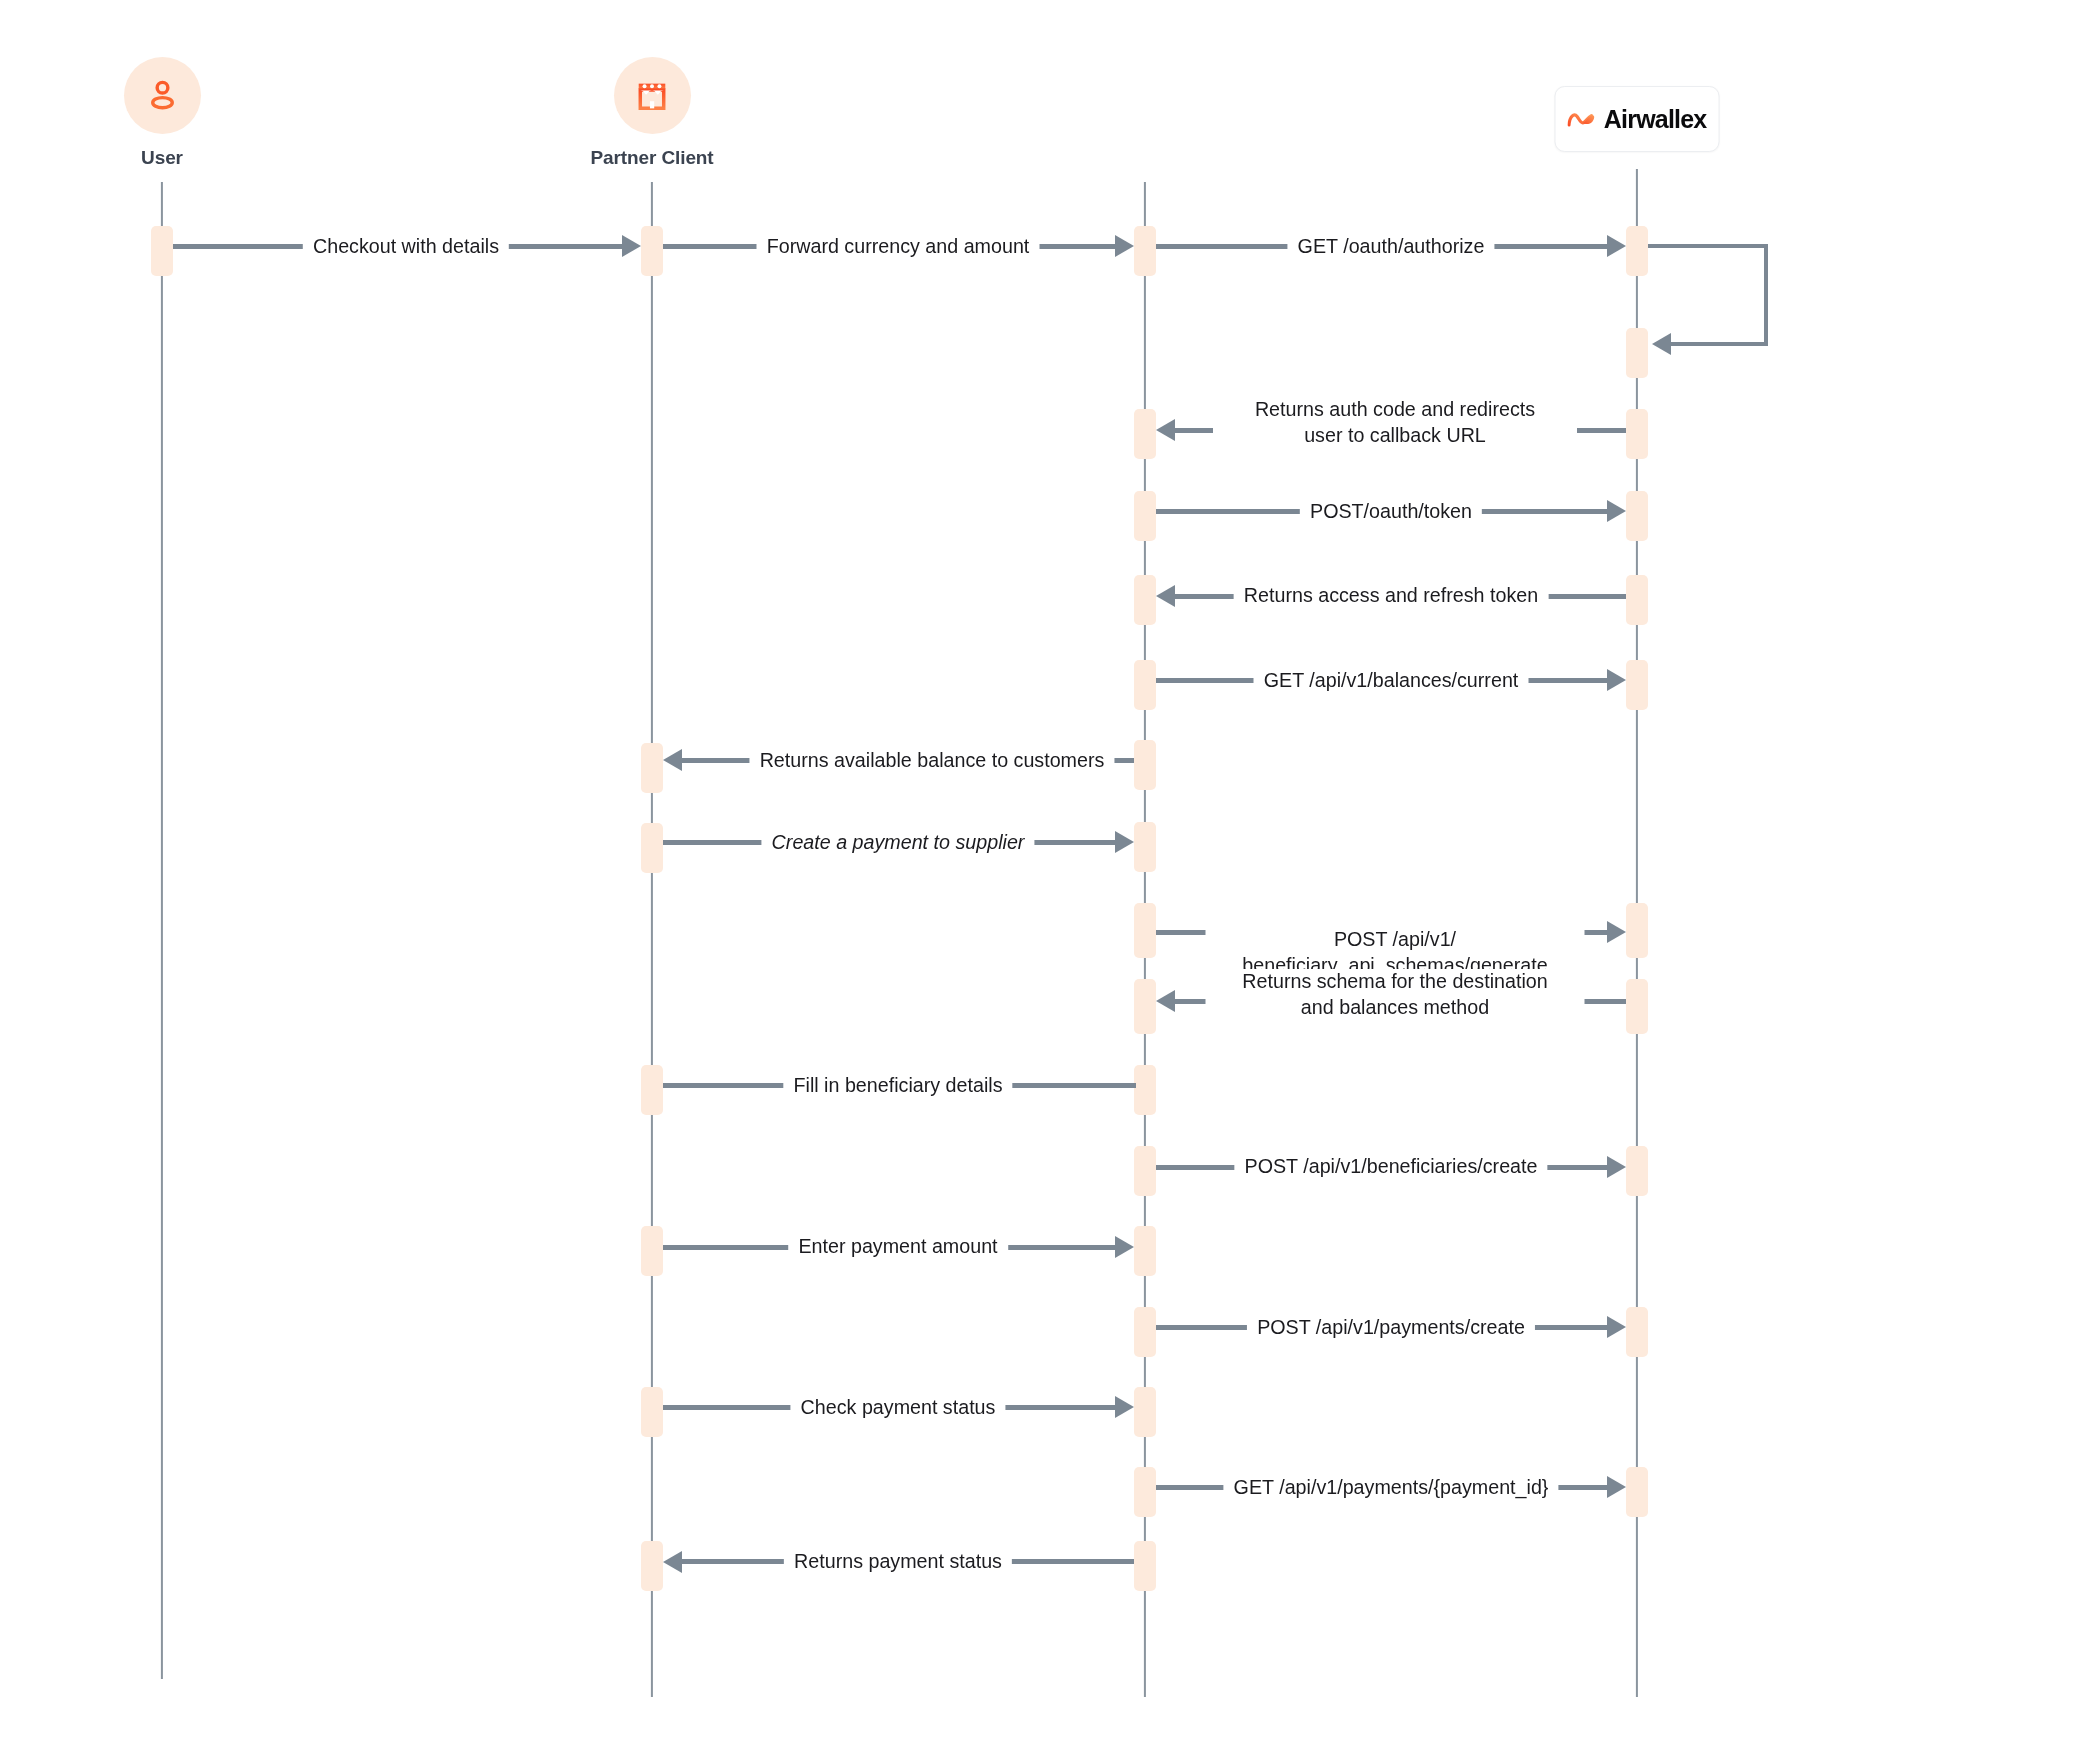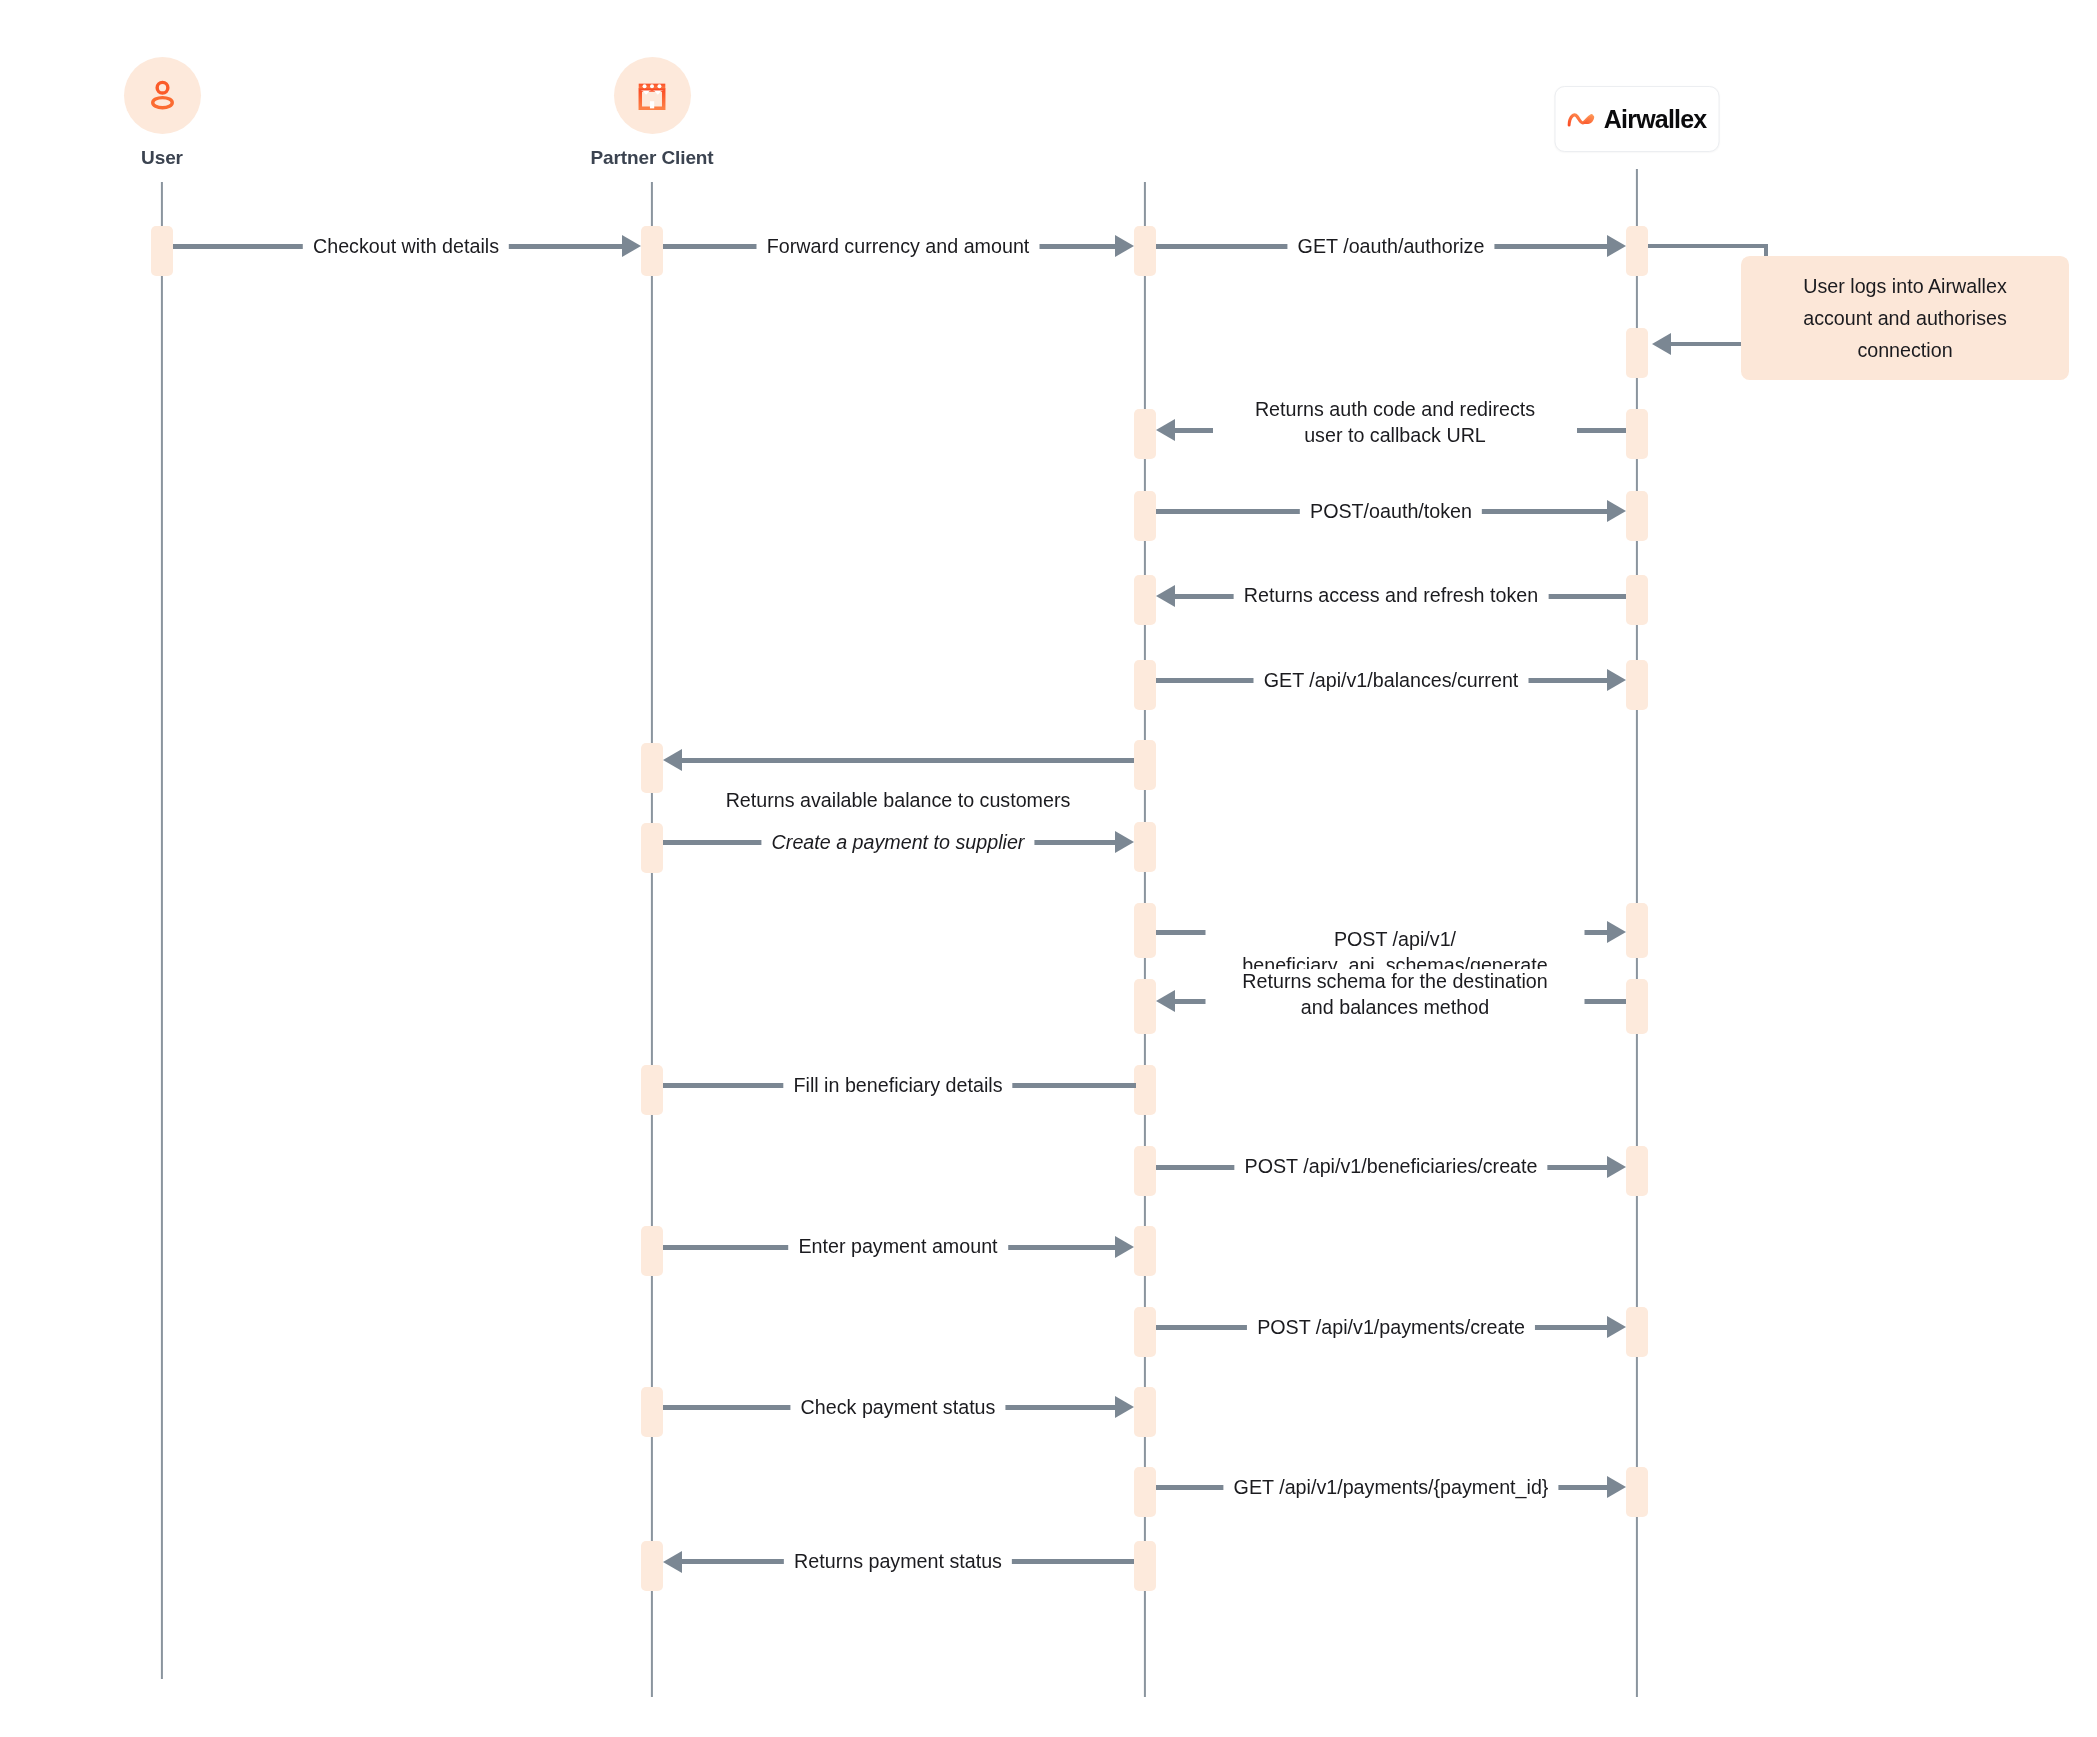--- a/index.html
+++ b/index.html
@@ -213,27 +213,20 @@
   <div class="activation" style="left:1637px; top:1307px; height:50px;"></div>
   <div class="activation" style="left:1637px; top:1467px; height:50px;"></div>
 
   <div>
     <div class="loop-seg" style="left:1648px; top:244px; width:120px; height:4.4px;"></div>
     <div class="loop-seg" style="left:1764px; top:244px; width:4.4px;   height:102px;"></div>
     <div class="loop-seg" style="left:1671px; top:342px; width:97px; height:4.4px;"></div>
     <div class="msg-head left" style="left:1652px; top:333px;"></div>
   </div>
 
-  <div class="note" style="left:1741px; top:256px; width:328px; height:124px;">
-    <div>
-      <div>User logs into Airwallex</div>
-      <div>account and authorises</div>
-      <div>connection</div>
-    </div>
-  </div>
 
   <div class="msg">
     <div class="msg-line" style="left:173px; top:244px; width:459px;"></div>
     <div class="msg-head right" style="left:622px; top:235px;"></div>
     <div class="msg-label" style="left:406px; top:234px;">Checkout with details</div>
   </div>
 
   <div class="msg">
     <div class="msg-line" style="left:663px; top:244px; width:462px;"></div>
     <div class="msg-head right" style="left:1115px; top:235px;"></div>
@@ -269,21 +262,21 @@
 
   <div class="msg">
     <div class="msg-line" style="left:1156px; top:678px; width:461px;"></div>
     <div class="msg-head right" style="left:1607px; top:669px;"></div>
     <div class="msg-label" style="left:1391px; top:668px;">GET /api/v1/balances/current</div>
   </div>
 
   <div class="msg">
     <div class="msg-line" style="left:673px; top:758px; width:461px;"></div>
     <div class="msg-head left" style="left:663px; top:749px;"></div>
-    <div class="msg-label" style="left:898px; top:748px;margin-top:40px;">Returns available balance to customers</div>
+    <div class="msg-label" style="left:932px; top:748px;">Returns available balance to customers</div>
   </div>
 
   <div class="msg">
     <div class="msg-line" style="left:663px; top:840px; width:462px;"></div>
     <div class="msg-head right" style="left:1115px; top:831px;"></div>
     <div class="msg-label" style="left:898px; top:830px;font-style:italic;">Create a payment to supplier</div>
   </div>
 
   <div class="msg">
     <div class="msg-line" style="left:1156px; top:930px; width:461px;"></div>

